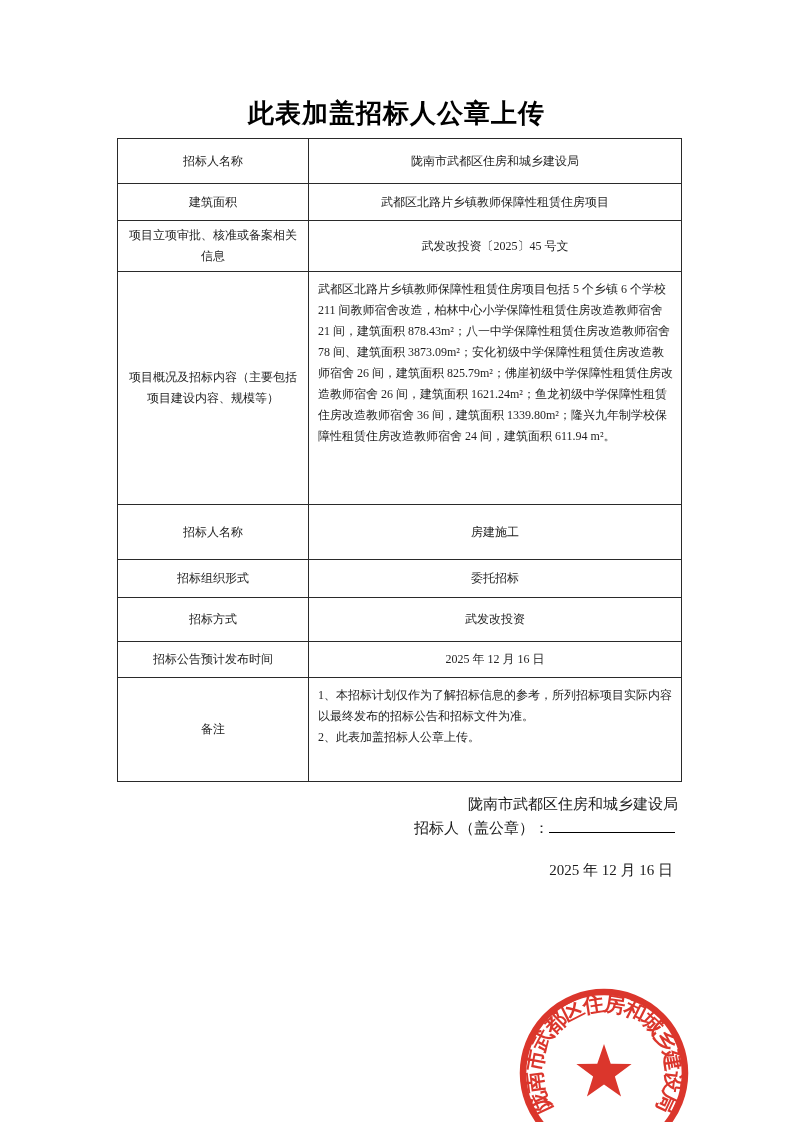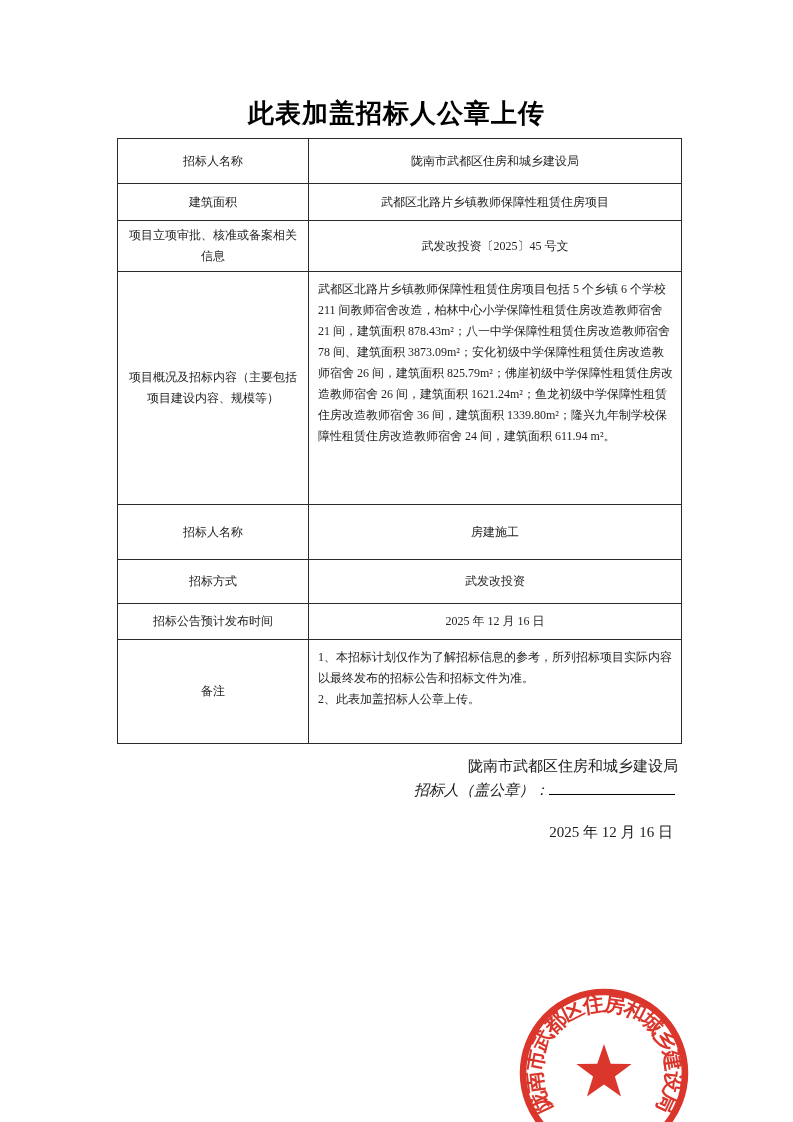--- a/index.html
+++ b/index.html
@@ -75,21 +75,20 @@
     margin-right: 115px;
     font-size: 15px;
     line-height: 24px;
   }
   .footer-signer {
     text-align: right;
     margin-right: 118px;
     font-size: 15px;
     line-height: 24px;
     white-space: nowrap;
-    font-style: italic;
   }
   .signer-line {
     display: inline-block;
     width: 126px;
     border-bottom: 1px solid #000;
     height: 14px;
     vertical-align: baseline;
   }
   .footer-date {
     text-align: right;
@@ -138,20 +137,24 @@
         <td class="value-cell">武发改投资〔2025〕45 号文</td>
       </tr>
       <tr class="r5">
         <td class="label-cell">项目概况及招标内容（主要包括项目建设内容、规模等）</td>
         <td class="value-cell">武都区北路片乡镇教师保障性租赁住房项目包括 5 个乡镇 6 个学校 211 间教师宿舍改造，柏林中心小学保障性租赁住房改造教师宿舍 21 间，建筑面积 878.43m²；八一中学保障性租赁住房改造教师宿舍 78 间、建筑面积 3873.09m²；安化初级中学保障性租赁住房改造教师宿舍 26 间，建筑面积 825.79m²；佛崖初级中学保障性租赁住房改造教师宿舍 26 间，建筑面积 1621.24m²；鱼龙初级中学保障性租赁住房改造教师宿舍 36 间，建筑面积 1339.80m²；隆兴九年制学校保障性租赁住房改造教师宿舍 24 间，建筑面积 611.94 m²。</td>
       </tr>
       <tr class="r6">
         <td class="label-cell">招标人名称</td>
         <td class="value-cell">房建施工</td>
       </tr>
+      <tr class="r8">
+        <td class="label-cell">招标组织形式</td>
+        <td class="value-cell">委托招标</td>
+      </tr>
       <tr class="r9">
         <td class="label-cell">招标方式</td>
         <td class="value-cell">武发改投资</td>
       </tr>
       <tr class="r10">
         <td class="label-cell">招标公告预计发布时间</td>
         <td class="value-cell">2025 年 12 月 16 日</td>
       </tr>
       <tr class="r12">
         <td class="label-cell">备注</td>

